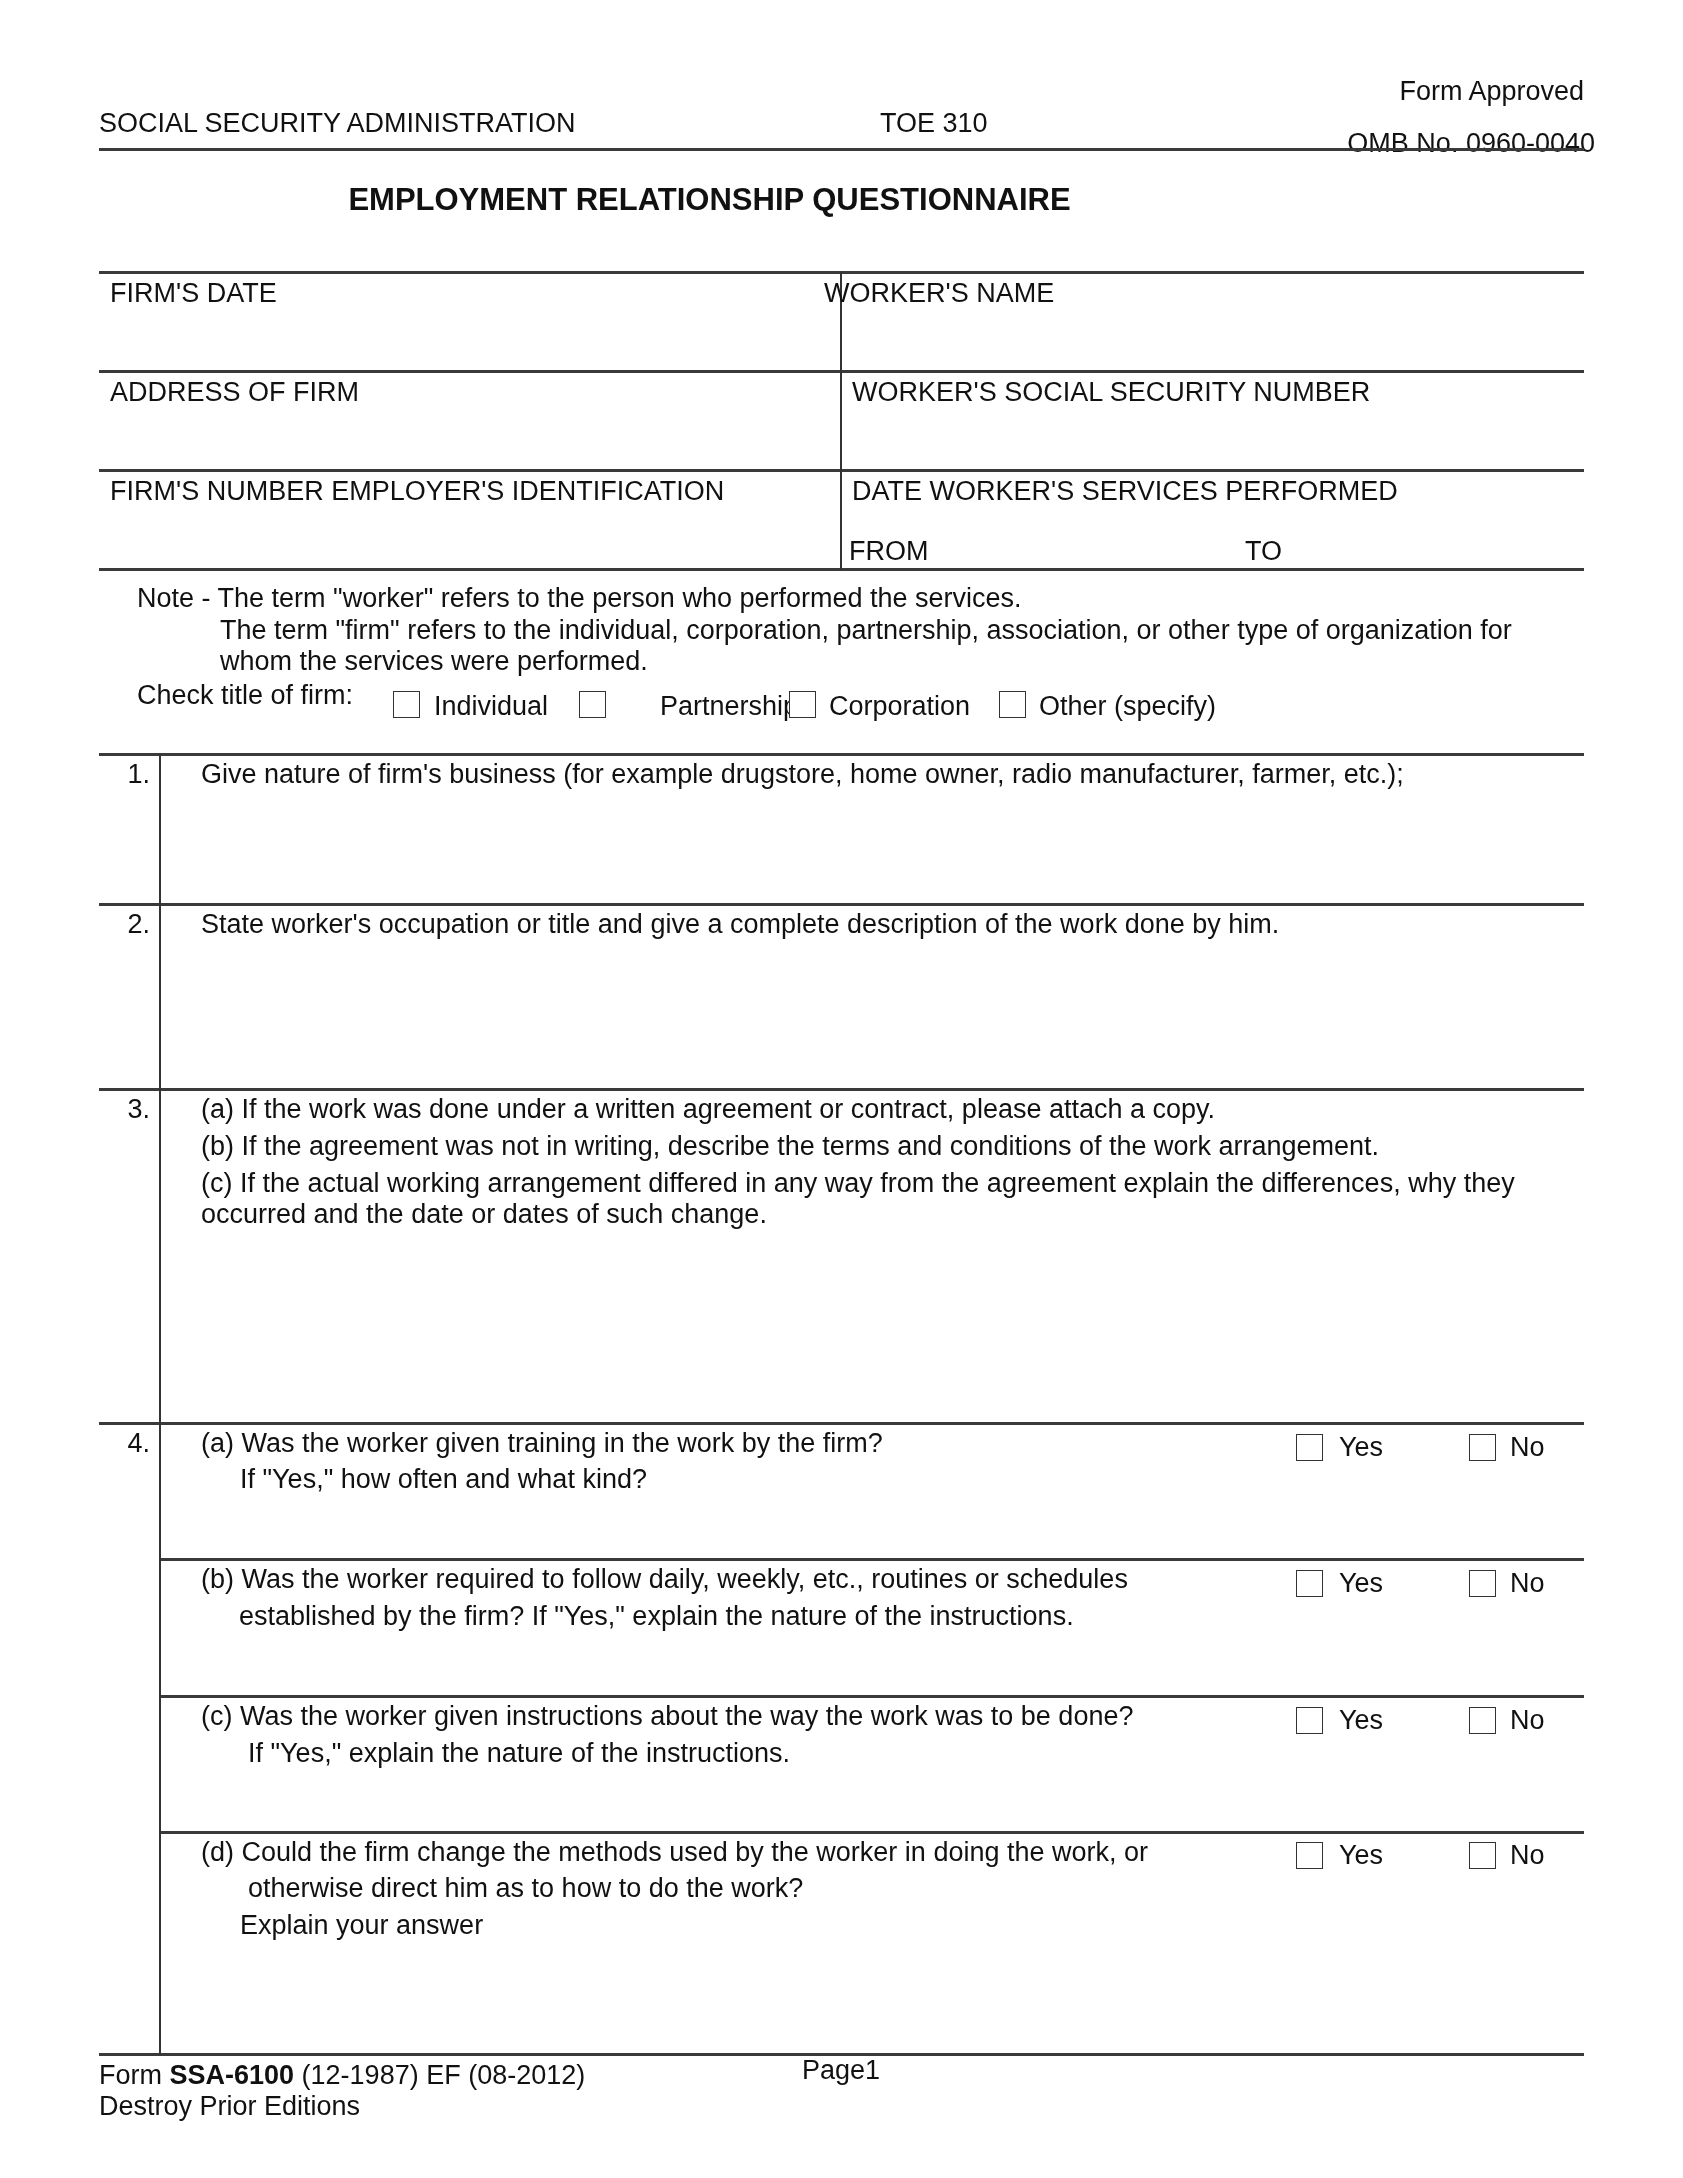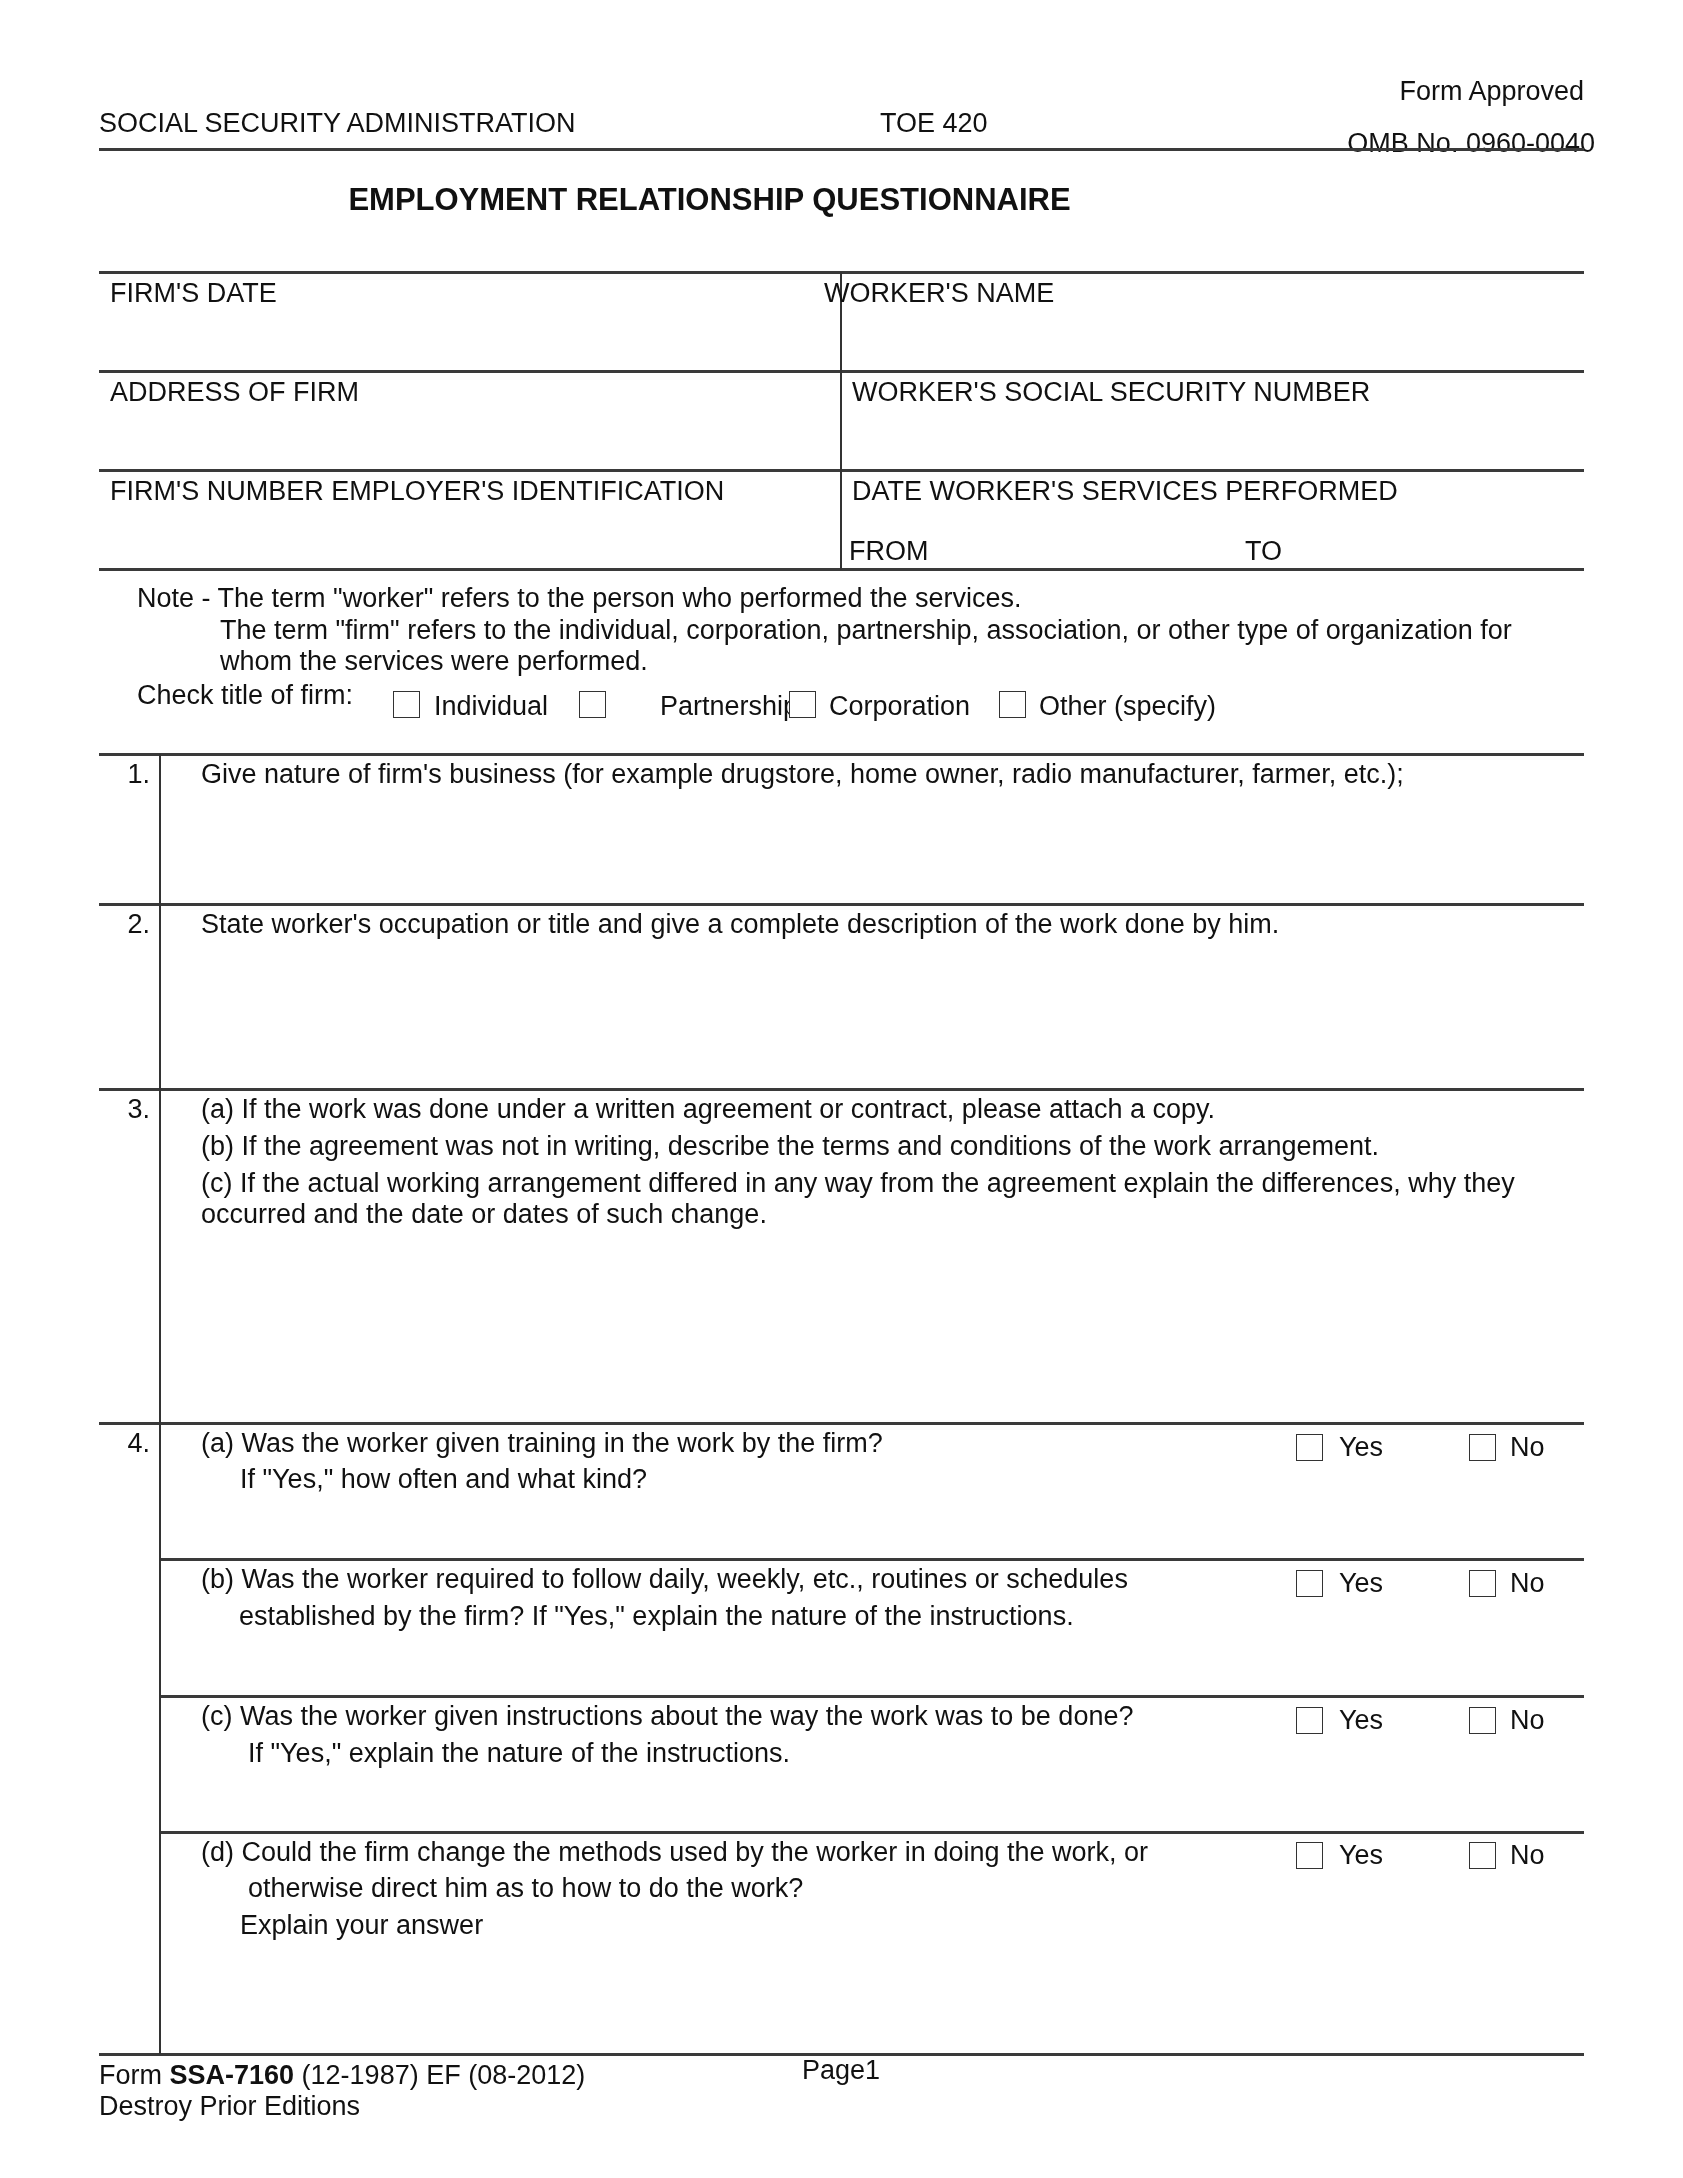--- a/index.html
+++ b/index.html
@@ -12,21 +12,21 @@
   .cb { position:absolute; width:27px; height:27px; border:1.5px solid #333; box-sizing:border-box; background:#fff; cursor:pointer; }
   .field { position:absolute; background:transparent; border:none; outline:none; font-family:"Liberation Sans", sans-serif; font-size:24px; color:#000; }
   .answer { position:absolute; background:transparent; border:none; outline:none; resize:none; font-family:"Liberation Sans", sans-serif; font-size:24px; color:#000; }
   .title { font-weight:bold; font-size:31px; line-height:36px; }
   .bold { font-weight:bold; }
 </style>
 </head>
 <body>
 
 <div class="abs t27" style="left:99px; top:107px;">SOCIAL SECURITY ADMINISTRATION</div>
-<div class="abs t27" style="left:880px; top:107px;">TOE 420</div>
+<div class="abs t27" style="left:880px; top:107px;">TOE 310</div>
 <div class="abs t27" style="right:99px; top:75px; text-align:right;">Form Approved</div>
 <div class="abs t27" style="right:88px; top:107px; text-align:right;margin-top:20px;">OMB No. 0960-0040</div>
 <div class="hline" style="left:99px; width:1485px; top:148px;"></div>
 
 <div class="abs title" style="left:0; width:1419px; top:182px; text-align:center;">EMPLOYMENT RELATIONSHIP QUESTIONNAIRE</div>
 
 <div>
   <div class="hline" style="left:99px; width:1485px; top:271px;"></div>
   <div class="hline" style="left:99px; width:1485px; top:370px;"></div>
   <div class="hline" style="left:99px; width:1485px; top:469px;"></div>
@@ -138,16 +138,16 @@
     <div class="abs t27" style="left:248px; top:1872px;">otherwise direct him as to how to do the work?</div>
     <div class="abs t27" style="left:240px; top:1909px;">Explain your answer</div>
     <div class="cb" style="left:1296px; top:1842px;"></div>
     <div class="abs t27" style="left:1339px; top:1839px;">Yes</div>
     <div class="cb" style="left:1469px; top:1842px;"></div>
     <div class="abs t27" style="left:1510px; top:1839px;">No</div>
     <textarea class="answer" style="left: 240px; top: 1946px; width: 1337px; height: 99px;"></textarea>
   </div>
 </div>
 
-<div class="abs t27" style="left:99px; top:2059px;"><span>Form </span><span class="bold">SSA-7160</span><span> (12-1987) EF (08-2012)</span></div>
+<div class="abs t27" style="left:99px; top:2059px;"><span>Form </span><span class="bold">SSA-6100</span><span> (12-1987) EF (08-2012)</span></div>
 <div class="abs t27" style="left:99px; top:2090px;">Destroy Prior Editions</div>
 <div class="abs t27" style="left:802px; top:2054px;">Page1</div>
 
 
 </body></html>

